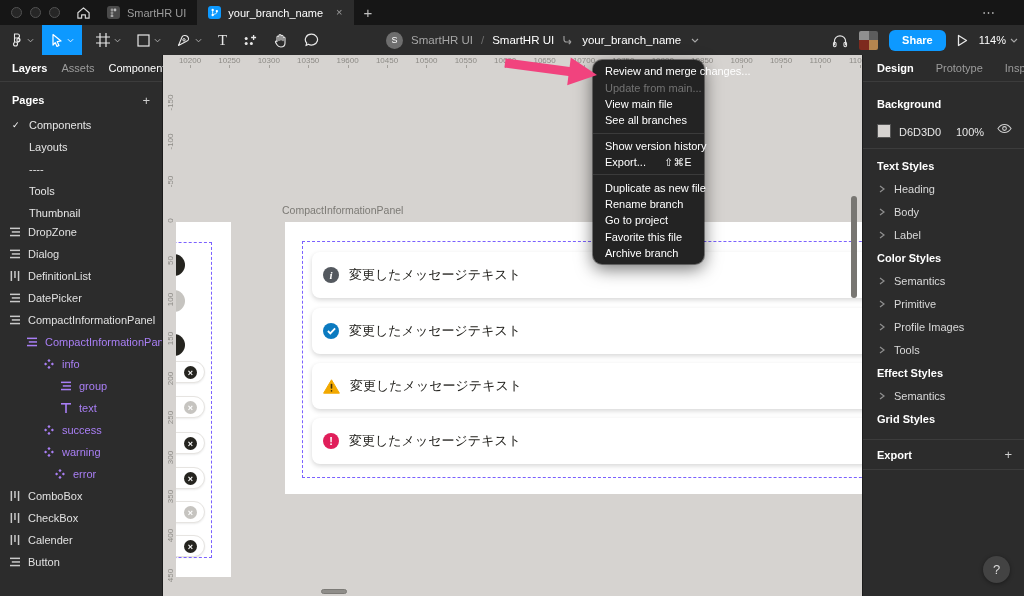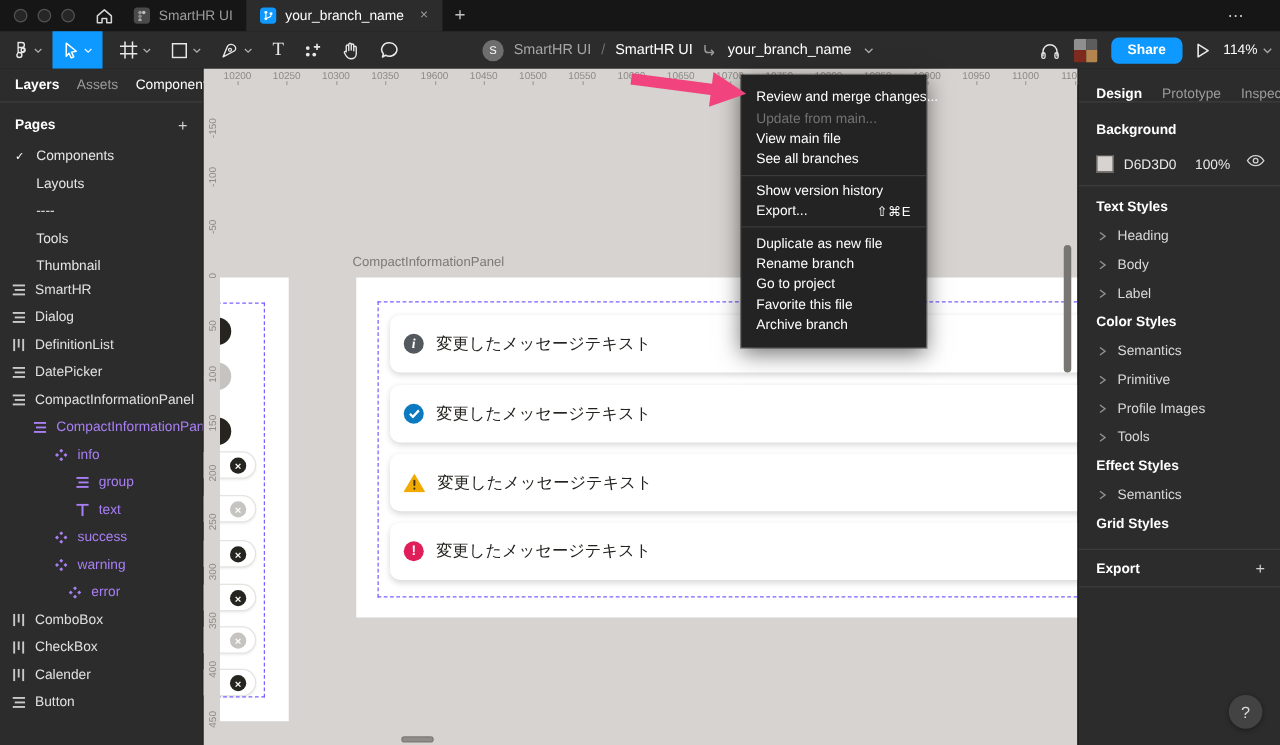--- a/index.html
+++ b/index.html
@@ -63,30 +63,30 @@
   .msg-card{position:absolute;left:149px;width:560px;height:46px;background:#fff;border-radius:8px;box-shadow:0 2px 5px rgba(0,0,0,.16);display:flex;align-items:center;padding-left:11px;gap:10px}
   .msg-card span.txt{font-size:13px;color:#23221e}
   .picon{width:16px;height:16px;border-radius:50%;color:#fff;display:flex;align-items:center;justify-content:center;font-size:10px;font-weight:bold;flex:0 0 auto}
   .pill{position:absolute;left:-8px;width:50px;height:22px;border-radius:11px;background:#fff;border:1px solid #e6e4e1;box-shadow:0 1px 2px rgba(0,0,0,.08)}
   .pill .x{position:absolute;left:28px;top:4px;width:13px;height:13px;border-radius:50%;color:#fff;font-size:9px;font-weight:bold;display:flex;align-items:center;justify-content:center}
   .clip-circle{position:absolute;width:22px;height:22px;border-radius:50%}
   .vscroll{position:absolute;left:688px;top:141px;width:6px;height:102px;border-radius:3px;background:#787672}
   .hscroll{position:absolute;left:158px;top:534px;width:26px;height:5px;border-radius:2.5px;background:#8f8d89;border:1px solid #7c7a76}
 
   
-  .branch-menu{position:absolute;left:593px;top:60px;width:148px;background:#232323;border-radius:0;padding:10px 0;z-index:50;
+  .branch-menu{position:absolute;left:593px;top:60px;width:111px;background:#232323;border-radius:9px;padding:3px 0;z-index:50;
     box-shadow:0 5px 17px rgba(0,0,0,.55),0 0 0 1px rgba(0,0,0,.4);font-size:11px;color:#fff}
   .menu-item{height:16.4px;display:flex;align-items:center;padding:0 12px;white-space:nowrap}
   .menu-item.disabled{color:#737373}
   .menu-item .sc{margin-left:auto;letter-spacing:.5px;font-size:10.5px}
   .menu-div{height:1px;background:#3b3b3b;margin:4px 0}
 
   
   .right-panel{position:absolute;left:862px;top:55px;width:162px;height:541px;background:#2c2c2c;border-left:1px solid #1c1c1c;font-size:11px}
-  .rp-tabs{height:27px;border-bottom:1px solid rgba(255,255,255,.08);display:flex;align-items:flex-end;padding-left:14px;gap:16px}
+  .rp-tabs{height:27px;border-bottom:1px solid rgba(255,255,255,.08);display:flex;align-items:center;padding-left:14px;gap:22px}
   .rp-tab{color:#9c9c9c}.rp-tab.active{color:#fff;font-weight:bold}
   .rp-section-head{color:#fff;font-weight:bold;height:23px;display:flex;align-items:center;padding-left:14px}
   .bg-block{padding-top:10px;border-bottom:1px solid rgba(255,255,255,.08);padding-bottom:10px}
   .swatch-row{display:flex;align-items:flex-end;padding-left:14px;margin-top:7px;position:relative;height:16px}
   .swatch{width:14px;height:14px;border:1px solid #565656;margin-right:8px}
   .swatch-hex{color:#e8e8e8;width:49px}
   .swatch-op{color:#e8e8e8;position:absolute;left:93px}
   .eye{position:absolute;right:12px;top:1px}
   .rp-item{height:23px;display:flex;align-items:center;padding-left:16px;gap:9px;color:#d9d9d9}
   #rp-sections{padding-top:5px}
@@ -320,21 +320,21 @@
       </div>
     <div id="layers-list">
         <div class="layer-row" style="padding-left:10px">
     <span>
             <svg width="10" height="10" viewBox="0 0 10 10" fill="#c9c9c9">
               <rect y="0.6" width="10" height="1.5"></rect>
               <rect x="1.8" y="4.2" width="8.2" height="1.5"></rect>
               <rect y="7.8" width="10" height="1.5"></rect>
             </svg>
           </span>
-    <span>SmartHR</span>
+    <span>DropZone</span>
         </div>
         <div class="layer-row" style="padding-left:10px">
     <span>
             <svg width="10" height="10" viewBox="0 0 10 10" fill="#c9c9c9">
               <rect y="0.6" width="10" height="1.5"></rect>
               <rect x="1.8" y="4.2" width="8.2" height="1.5"></rect>
               <rect y="7.8" width="10" height="1.5"></rect>
             </svg>
           </span>
     <span>Dialog</span>

